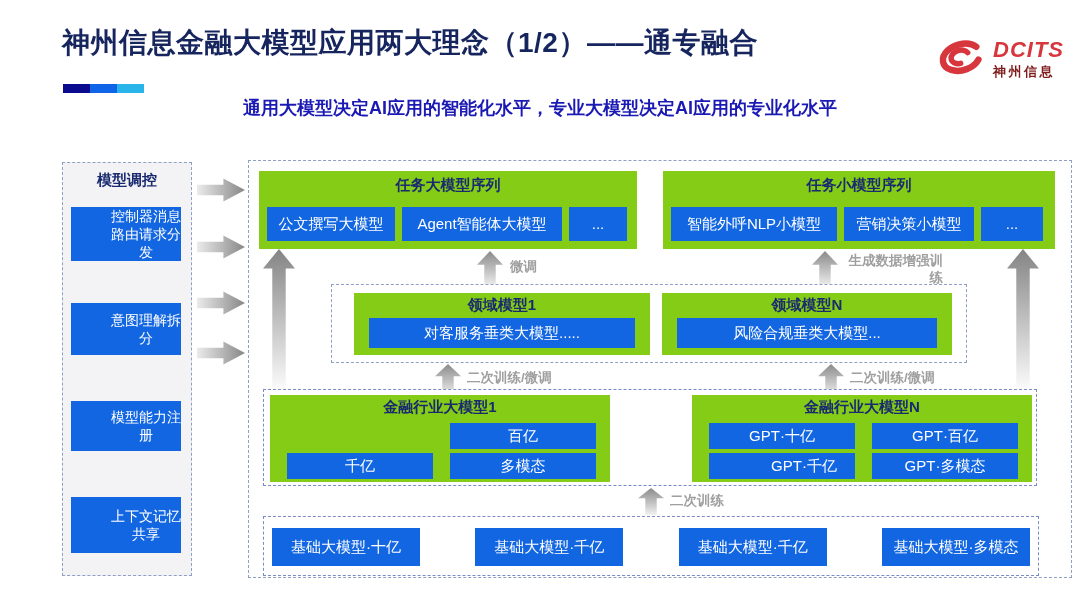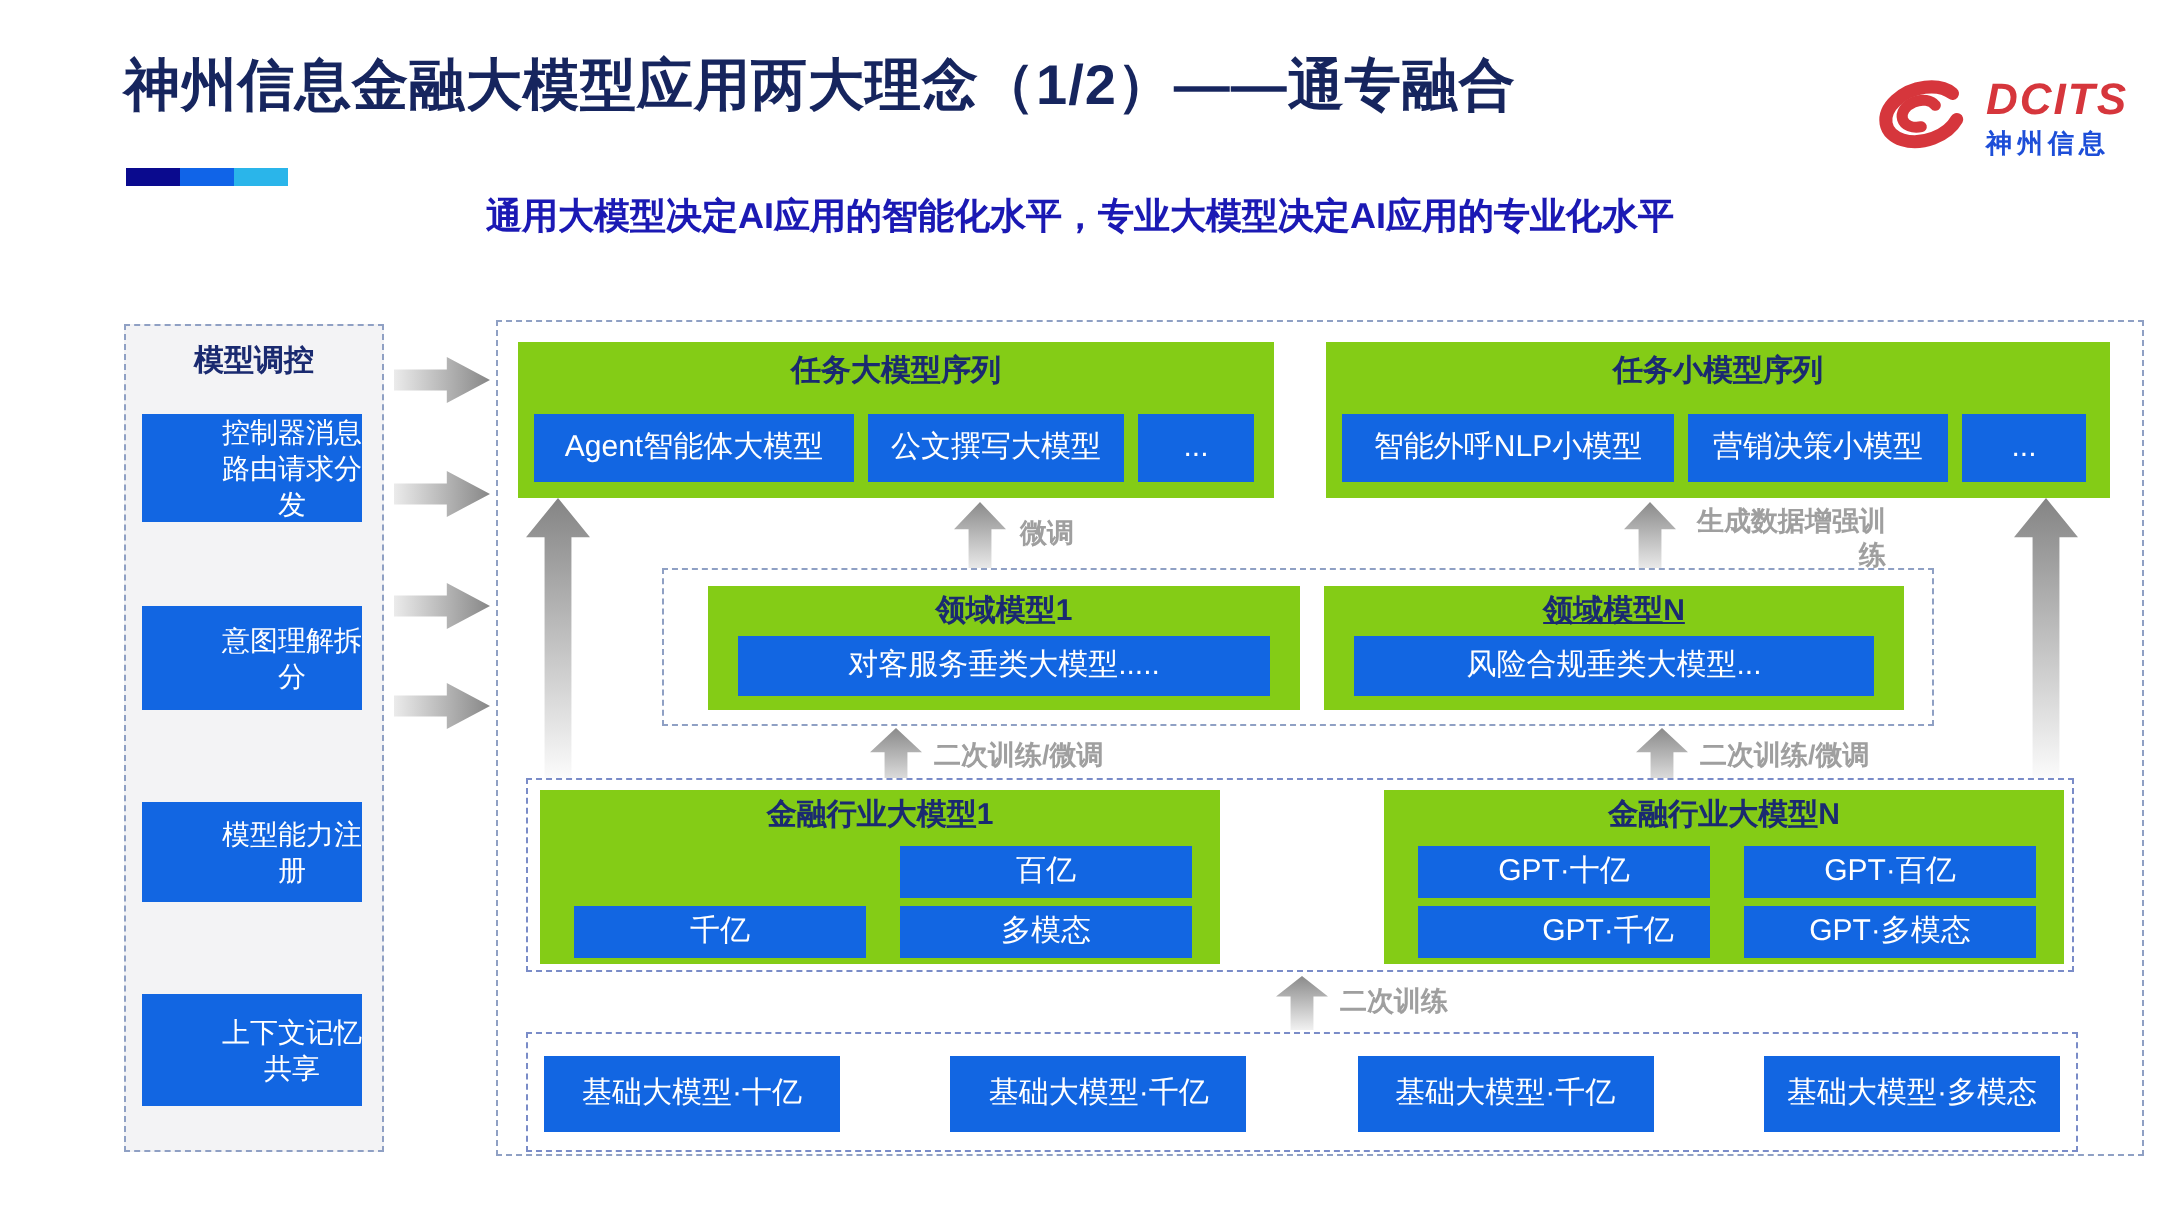--- a/index.html
+++ b/index.html
@@ -6,21 +6,21 @@
   html,body { background:#ffffff; }
   .slide {
     position:relative; width:1080px; height:608px; background:#ffffff;
     font-family:"Liberation Sans","DejaVu Sans",sans-serif; overflow:hidden;
   }
   
   .title { position:absolute; left:62px; top:24px; font-size:28px; font-weight:bold; color:#16255e; letter-spacing:0.5px; white-space:nowrap; }
   .logo { position:absolute; left:934px; top:32px; display:flex; align-items:center; gap:5px; }
   .logo-text { display:flex; flex-direction:column; line-height:1; }
   .logo-brand { color:#d6363c; font-size:22px; font-weight:bold; font-style:italic; letter-spacing:1px; }
-  .logo-cn { color:#1d4ed8; font-size:13px; font-weight:bold; margin-top:4px; letter-spacing:2.5px; }
+  .logo-cn { color:#7f1d1d; font-size:13px; font-weight:bold; margin-top:4px; letter-spacing:2.5px; }
   .accent-bar { position:absolute; left:63px; top:84px; height:9px; display:flex; }
   .accent-bar span { width:27px; height:9px; display:block; }
   .subtitle { position:absolute; left:0; top:96px; width:1080px; text-align:center; font-size:18px; font-weight:bold; color:#1b19b4; }
 
   
   .dashed { border:1.6px dashed #8fa0c4; background:#ffffff; }
   .panel { position:absolute; background:#84cc16; }
   .panel-title { text-align:center; font-weight:bold; font-size:15px; color:#1a2a70; padding-top:5px; white-space:nowrap; }
   .chip { background:#1266e2; color:#ffffff; display:flex; align-items:center; justify-content:center; text-align:center; font-size:15px; line-height:1.3; }
   .gray-label { position:absolute; color:#9f9f9f; font-weight:bold; font-size:13.5px; white-space:nowrap; }
@@ -90,22 +90,22 @@
   <div class="arrow-right" style="left:197px; top:177px; width:48px; height:26px;"></div>
   <div class="arrow-right" style="left:197px; top:234px; width:48px; height:26px;"></div>
   <div class="arrow-right" style="left:197px; top:290px; width:48px; height:26px;"></div>
   <div class="arrow-right" style="left:197px; top:340px; width:48px; height:26px;"></div>
 
   <div class="main dashed">
 
     <div class="panel" style="left:10px; top:10px; width:378px; height:78px;">
       <div class="panel-title">任务大模型序列</div>
       <div class="chip-row">
+        <div class="chip" style="width:128px;">公文撰写大模型</div>
         <div class="chip" style="width:160px;">Agent智能体大模型</div>
-        <div class="chip" style="width:128px;">公文撰写大模型</div>
         <div class="chip" style="width:58px;">...</div>
       </div>
     </div>
 
     <div class="panel" style="left:414px; top:10px; width:392px; height:78px;">
       <div class="panel-title">任务小模型序列</div>
       <div class="chip-row">
         <div class="chip" style="width:166px;">智能外呼NLP小模型</div>
         <div class="chip" style="width:130px;">营销决策小模型</div>
         <div class="chip" style="width:62px;">...</div>
@@ -120,21 +120,21 @@
 
     <div class="arrow-up-sm" style="left:563px; top:90px; width:26px; height:36px;"></div>
     <div class="gray-label" style="left:594px; top:92px; width:100px; white-space:normal; text-align:right; line-height:1.25;">生成数据增强训练</div>
 
     <div class="domain-box">
       <div class="panel" style="left:22px; top:8px; width:296px; height:62px;">
         <div class="panel-title" style="padding-top:3px;">领域模型1</div>
         <div class="chip domain-chip">对客服务垂类大模型.....</div>
       </div>
       <div class="panel" style="left:330px; top:8px; width:290px; height:62px;">
-        <div class="panel-title" style="padding-top:3px;text-decoration:underline;">领域模型N</div>
+        <div class="panel-title" style="padding-top:3px;">领域模型N</div>
         <div class="chip domain-chip">风险合规垂类大模型...</div>
       </div>
     </div>
 
     <div class="arrow-up-sm" style="left:186px; top:203px; width:26px; height:32px;"></div>
     <div class="gray-label" style="left:218px; top:208px;">二次训练/微调</div>
 
     <div class="arrow-up-sm" style="left:569px; top:203px; width:26px; height:32px;"></div>
     <div class="gray-label" style="left:601px; top:208px;">二次训练/微调</div>
 

